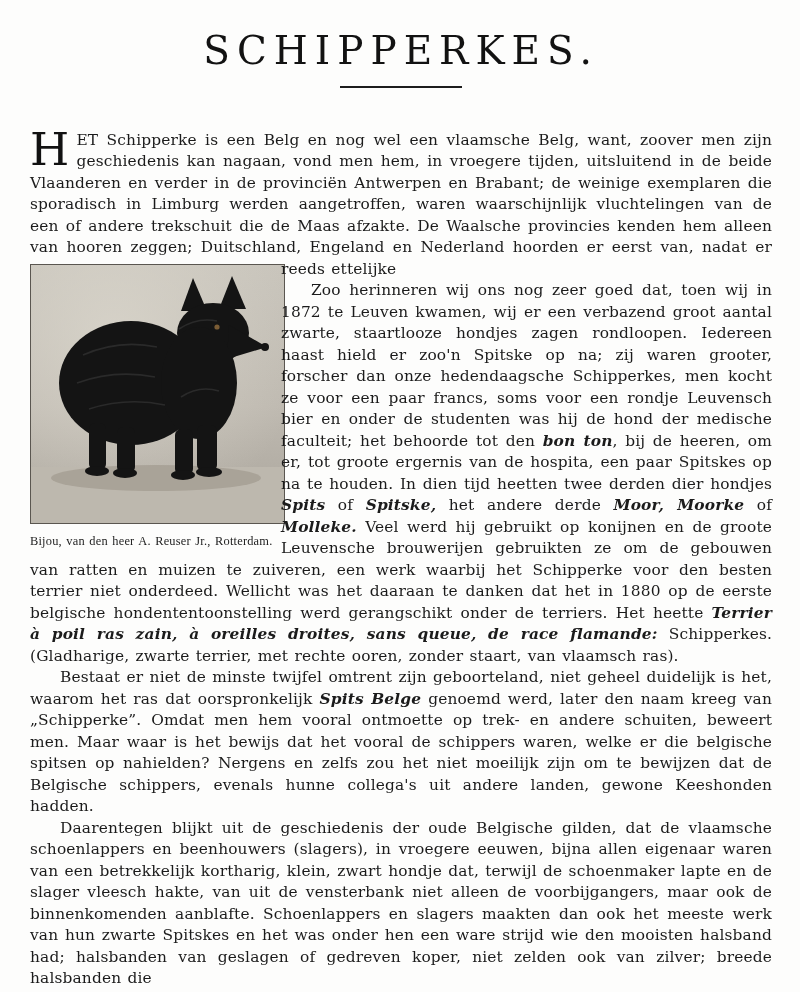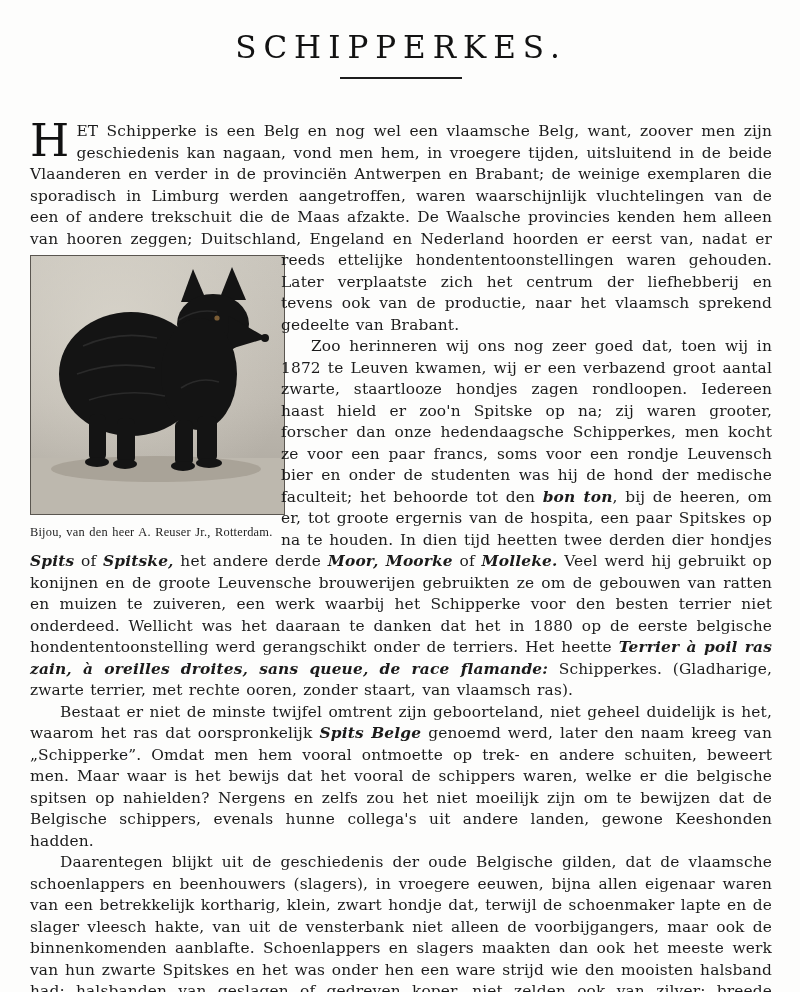--- a/index.html
+++ b/index.html
@@ -11,21 +11,21 @@
     box-sizing: border-box;
     background: #fdfdfc;
     padding: 22px 28px 0 30px;
     overflow: hidden;
     color: #1b1b1b;
   }
 
   .title {
     font-family: "DejaVu Serif", "Liberation Serif", serif;
     font-weight: 400;
-    font-size: 31px;
+    font-size: 39px;
     line-height: 1.1;
     text-align: center;
     letter-spacing: 7px;
     margin: 8px 0 0 0;
     color: #121212;
   }
 
   .title-rule {
     width: 122px;
     height: 2px;
@@ -134,21 +134,21 @@
               <path d="M52,90 Q88,74 126,82"></path>
               <path d="M46,118 Q84,104 124,112"></path>
               <path d="M58,144 Q96,132 134,140"></path>
               <path d="M148,64 Q166,52 186,56"></path>
               <path d="M150,132 Q168,120 188,126"></path>
             </g>
             <circle cx="186" cy="62" r="2.6" fill="#7a5c35"></circle>
           </svg>
           </span>
           <span class="caption">Bijou, van den heer A. Reuser Jr., Rotterdam.</span>
-        </span><span>hondententoonstellingen waren gehouden. Later verplaatste zich het centrum der liefhebberij en tevens ook van de productie, naar het vlaamsch sprekend gedeelte van Brabant.</span>
+        </span>
     </p>
 
     <p class="indent"><span>Zoo herinneren wij ons nog zeer goed dat, toen wij in 1872 te Leuven kwamen, wij er een verbazend groot aantal zwarte, staartlooze hondjes zagen rondloopen. Iedereen haast hield er zoo'n Spitske op na; zij waren grooter, forscher dan onze hedendaagsche Schipperkes, men kocht ze voor een paar francs, soms voor een rondje Leuvensch bier en onder de studenten was hij de hond der medische faculteit; het behoorde tot den </span><i>bon ton</i><span>, bij de heeren, om er, tot groote ergernis van de hospita, een paar Spitskes op na te houden. In dien tijd heetten twee derden dier hondjes </span><i>Spits</i><span> of </span><i>Spitske,</i><span> het andere derde </span><b class="bi">Moor, Moorke</b><span> of </span><b class="bi">Molleke.</b><span> Veel werd hij gebruikt op konijnen en de groote Leuvensche brouwerijen gebruikten ze om de gebouwen van ratten en muizen te zuiveren, een werk waarbij het Schipperke voor den besten terrier niet onderdeed. Wellicht was het daaraan te danken dat het in 1880 op de eerste belgische hondententoonstelling werd gerangschikt onder de terriers. Het heette </span><i>Terrier à poil ras zain, à oreilles droites, sans queue, de race flamande:</i><span> Schipperkes. (Gladharige, zwarte terrier, met rechte ooren, zonder staart, van vlaamsch ras).</span></p>
 
     <p class="indent"><span>Bestaat er niet de minste twijfel omtrent zijn geboorteland, niet geheel duidelijk is het, waarom het ras dat oorspronkelijk </span><i>Spits Belge</i><span> genoemd werd, later den naam kreeg van „Schipperke”. Omdat men hem vooral ontmoette op trek- en andere schuiten, beweert men. Maar waar is het bewijs dat het vooral de schippers waren, welke er die belgische spitsen op nahielden? Nergens en zelfs zou het niet moeilijk zijn om te bewijzen dat de Belgische schippers, evenals hunne collega's uit andere landen, gewone Keeshonden hadden.</span></p>
 
     <p class="indent"><span>Daarentegen blijkt uit de geschiedenis der oude Belgische gilden, dat de vlaamsche schoenlappers en beenhouwers (slagers), in vroegere eeuwen, bijna allen eigenaar waren van een betrekkelijk kortharig, klein, zwart hondje dat, terwijl de schoenmaker lapte en de slager vleesch hakte, van uit de vensterbank niet alleen de voorbijgangers, maar ook de binnenkomenden aanblafte. Schoenlappers en slagers maakten dan ook het meeste werk van hun zwarte Spitskes en het was onder hen een ware strijd wie den mooisten halsband had; halsbanden van geslagen of gedreven koper, niet zelden ook van zilver; breede halsbanden die</span></p>
 
   </div>
 </div>

